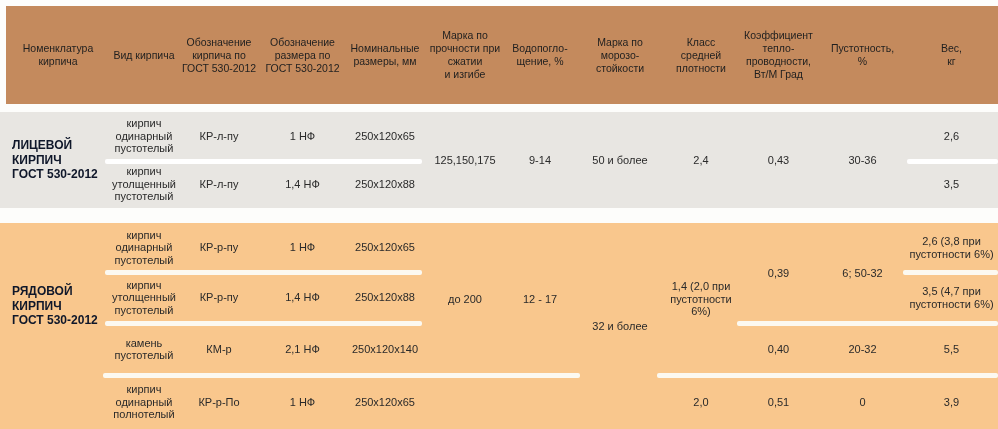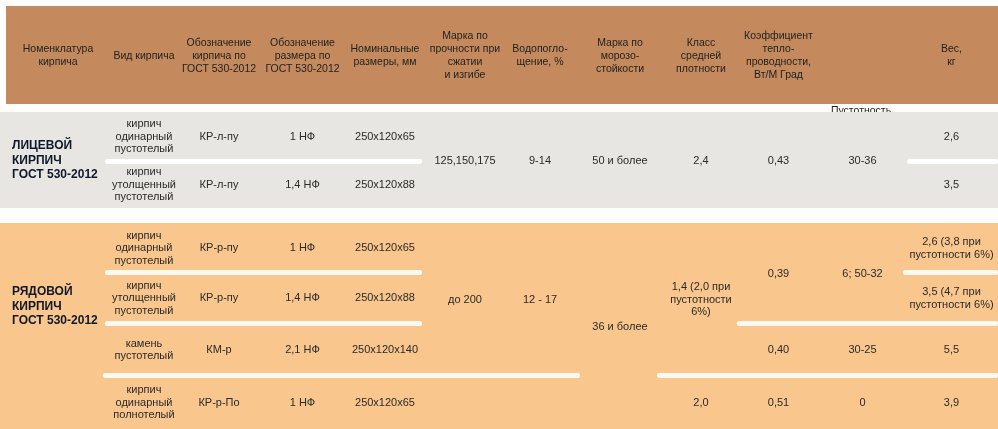--- a/index.html
+++ b/index.html
@@ -73,24 +73,24 @@
     <div class="cell hcell c8">Марка по
 морозо-
 стойкости</div>
     <div class="cell hcell c9">Класс
 средней
 плотности</div>
     <div class="cell hcell c10">Коэффициент
 тепло-
 проводности,
 Вт/М Град</div>
+    <div class="cell hcell c11">Пустотность,
+%</div>
     <div class="cell hcell c12">Вес,
 кг</div>
-    <div class="cell hcell c11">Пустотность,
-%</div>
   </div>
 
   <div class="grid sec1">
     <div class="cell seclabel c1 a12">ЛИЦЕВОЙ
 КИРПИЧ
 ГОСТ 530-2012</div>
 
     <div class="cell c2 a1">кирпич
 одинарный
 пустотелый</div>
@@ -140,37 +140,37 @@
     <div class="cell c5 b2">250x120x88</div>
     <div class="cell c12 b2">3,5 (4,7 при
 пустотности 6%)</div>
 
     <div class="cell c2 b3">камень
 пустотелый</div>
     <div class="cell c3 b3">КМ-р</div>
     <div class="cell c4 b3">2,1 НФ</div>
     <div class="cell c5 b3">250x120x140</div>
     <div class="cell c10 b3">0,40</div>
-    <div class="cell c11 b3">30-25</div>
+    <div class="cell c11 b3">20-32</div>
     <div class="cell c12 b3">5,5</div>
 
     <div class="cell c2 b4">кирпич
 одинарный
 полнотелый</div>
     <div class="cell c3 b4">КР-р-По</div>
     <div class="cell c4 b4">1 НФ</div>
     <div class="cell c5 b4">250x120x65</div>
     <div class="cell c9 b4">2,0</div>
     <div class="cell c10 b4">0,51</div>
     <div class="cell c11 b4">0</div>
     <div class="cell c12 b4">3,9</div>
 
     <div class="cell c6 b13">до 200</div>
     <div class="cell c7 b13">12 - 17</div>
-    <div class="cell c8 b14">36 и более</div>
+    <div class="cell c8 b14">32 и более</div>
     <div class="cell c9 b13">1,4 (2,0 при
 пустотности 6%)</div>
     <div class="cell c10 b12">0,39</div>
     <div class="cell c11 b12">6; 50-32</div>
 
     <div class="dv" style="top:47px;left:105px;width:317px;"></div>
     <div class="dv" style="top:47px;left:903px;width:95px;"></div>
     <div class="dv" style="top:98px;left:105px;width:317px;"></div>
     <div class="dv" style="top:98px;left:737px;width:261px;"></div>
     <div class="dv" style="top:150px;left:103px;width:477px;"></div>

